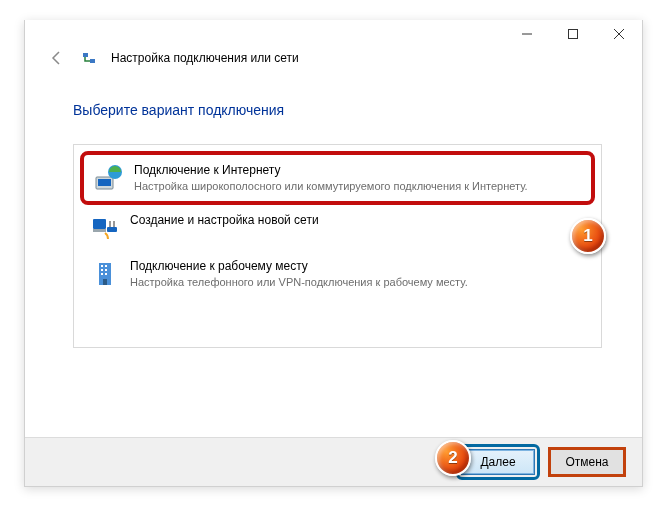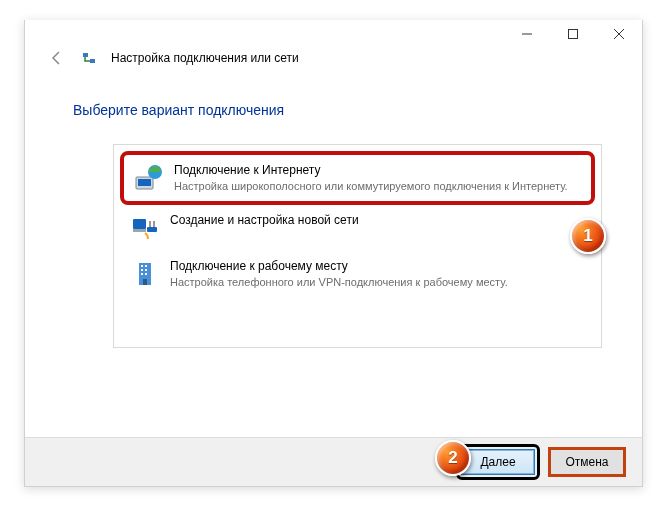--- a/index.html
+++ b/index.html
@@ -22,35 +22,35 @@
   .winbtn svg{width:10px;height:10px;stroke:#333;stroke-width:1;fill:none;}
   
   .header{display:flex;align-items:center;padding:0 14px 8px 14px;gap:14px;}
   .back{width:20px;height:20px;display:flex;align-items:center;justify-content:center;color:#8a8a8a;}
   .back svg{width:16px;height:16px;stroke:#8a8a8a;fill:none;stroke-width:1.5;}
   .hdr-icon{width:16px;height:16px;display:flex;align-items:center;justify-content:center;}
   .header-title{font-size:12px;color:#000;}
   
   .content{padding:26px 40px 0 40px;}
   .heading{color:#003399;font-size:14px;margin-bottom:26px;}
-  .list{border:1px solid #d9d9d9;padding:6px 6px 50px 6px;margin-left:40px;}
+  .list{border:1px solid #d9d9d9;padding:6px 6px 50px 6px;}
   .opt{display:flex;gap:10px;padding:8px 10px;align-items:flex-start;}
   .opt-icon{width:30px;height:30px;flex:none;display:flex;align-items:center;justify-content:center;}
   .opt-text .t{font-size:12px;color:#000;line-height:1.3;}
   .opt-text .d{font-size:11px;color:#6d6d6d;line-height:1.3;}
   .selected{border:4px solid #c20d0d;border-radius:8px;position:relative;}
   
   .btnbar{
     position:absolute;left:0;right:0;bottom:0;height:48px;
     border-top:1px solid #dcdcdc;background:#f0f0f0;
     display:flex;align-items:center;justify-content:flex-end;gap:8px;padding-right:16px;
   }
   .btn{min-width:72px;height:24px;border:3px solid #c2410c;background:#e1e1e1;
     font-size:12px;display:flex;align-items:center;justify-content:center;cursor:default;}
-  .btn-primary-wrap{border:3px solid #000000;border-radius:6px;padding:2px;}
+  .btn-primary-wrap{border:3px solid #0369a1;border-radius:6px;padding:2px;}
   .btn-primary{border:1px solid #2e77b5;background:linear-gradient(#e5f1fb,#cde6f7);
     box-shadow:inset 0 0 0 1px #7eb4e1;}
   
   .badge{position:absolute;width:32px;height:32px;border-radius:50%;
     background:radial-gradient(circle at 30% 30%,#ff9b2f,#e33b0a 70%);
     border:2px solid #fff;box-shadow:1px 2px 4px rgba(0,0,0,.45), inset -2px -3px 4px rgba(0,0,0,.25), inset 2px 2px 4px rgba(255,255,255,.5);
     color:#fff;font-weight:bold;font-size:17px;display:flex;align-items:center;justify-content:center;
     font-family:Arial,sans-serif;}
   .badge span{filter:drop-shadow(0 1px 0 rgba(0,0,0,.4));}
 </style>

